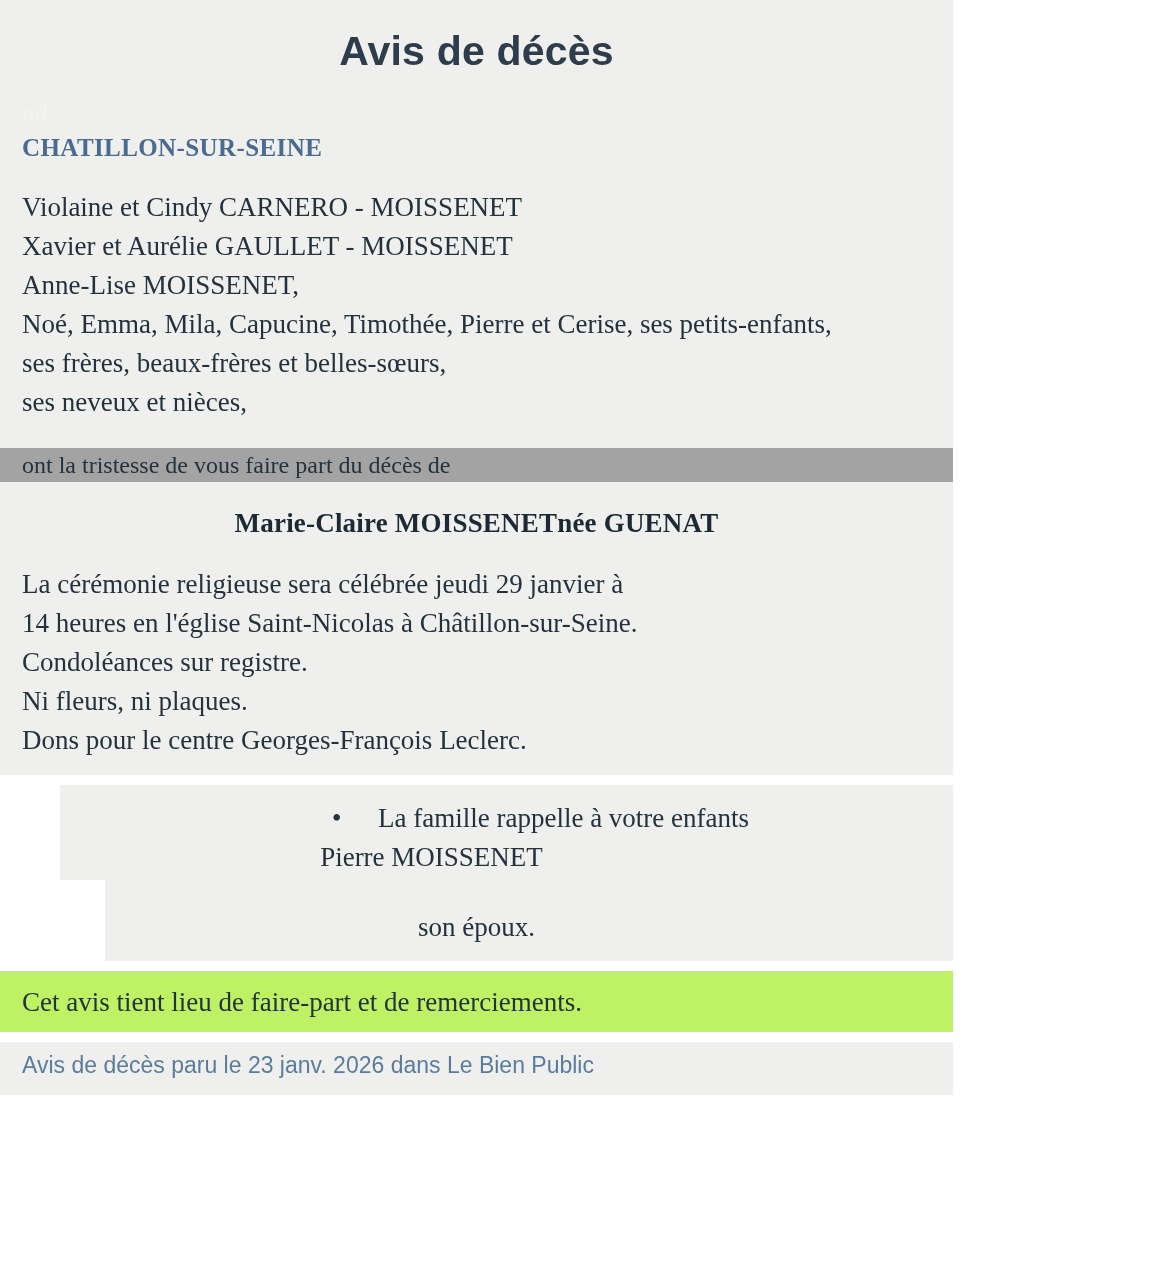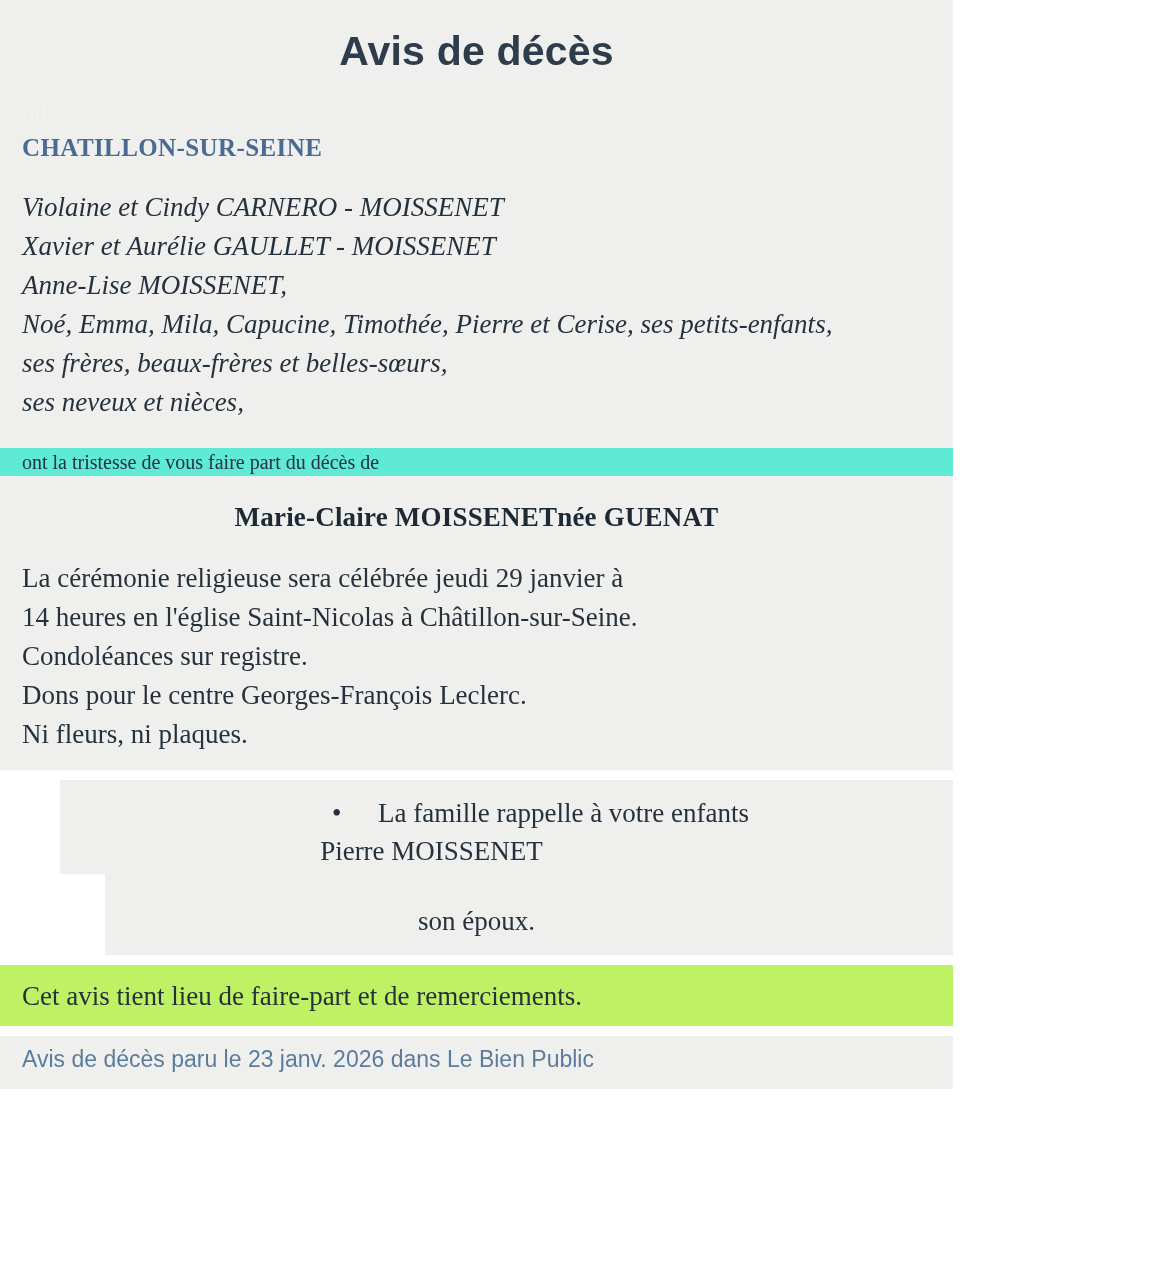--- a/index.html
+++ b/index.html
@@ -54,29 +54,28 @@
     height: 26px;
     background: #efefed;
   }
 
   .body-text {
     font-size: 27px;
     line-height: 1.44;
     padding: 0 22px 0 22px;
     background: #efefed;
     color: #25323d;
-    font-style: italic;
   }
   .body-text .ln { white-space: nowrap; }
 
   .announce {
-    font-size: 20px;
+    font-size: 24px;
     line-height: 1.44;
     padding: 0 22px;
-    background: #5eead4;
+    background: #a3a3a3;
     color: #25323d;
   }
 
   .deceased {
     text-align: center;
     font-weight: bold;
     font-size: 27px;
     padding: 26px 22px 0 22px;
     background: #efefed;
     color: #1d2a35;
@@ -190,22 +189,22 @@
   <div class="blank-line"></div>
 
   <div class="announce">ont la tristesse de vous faire part du décès de</div>
 
   <div class="deceased">Marie-Claire MOISSENETnée GUENAT</div>
 
   <div class="ceremony">
     <div>La cérémonie religieuse sera célébrée jeudi 29 janvier à</div>
     <div>14 heures en l'église Saint-Nicolas à Châtillon-sur-Seine.</div>
     <div>Condoléances sur registre.</div>
+    <div>Ni fleurs, ni plaques.</div>
     <div>Dons pour le centre Georges-François Leclerc.</div>
-    <div>Ni fleurs, ni plaques.</div>
   </div>
 
   <div class="gap-white"></div>
 
   <div class="remember-wrap">
     <div class="remember-top">
       <div class="remember-line bullet">
         <span class="txt">La famille rappelle à votre enfants</span>
       </div>
       <div class="remember-name">Pierre MOISSENET</div>

